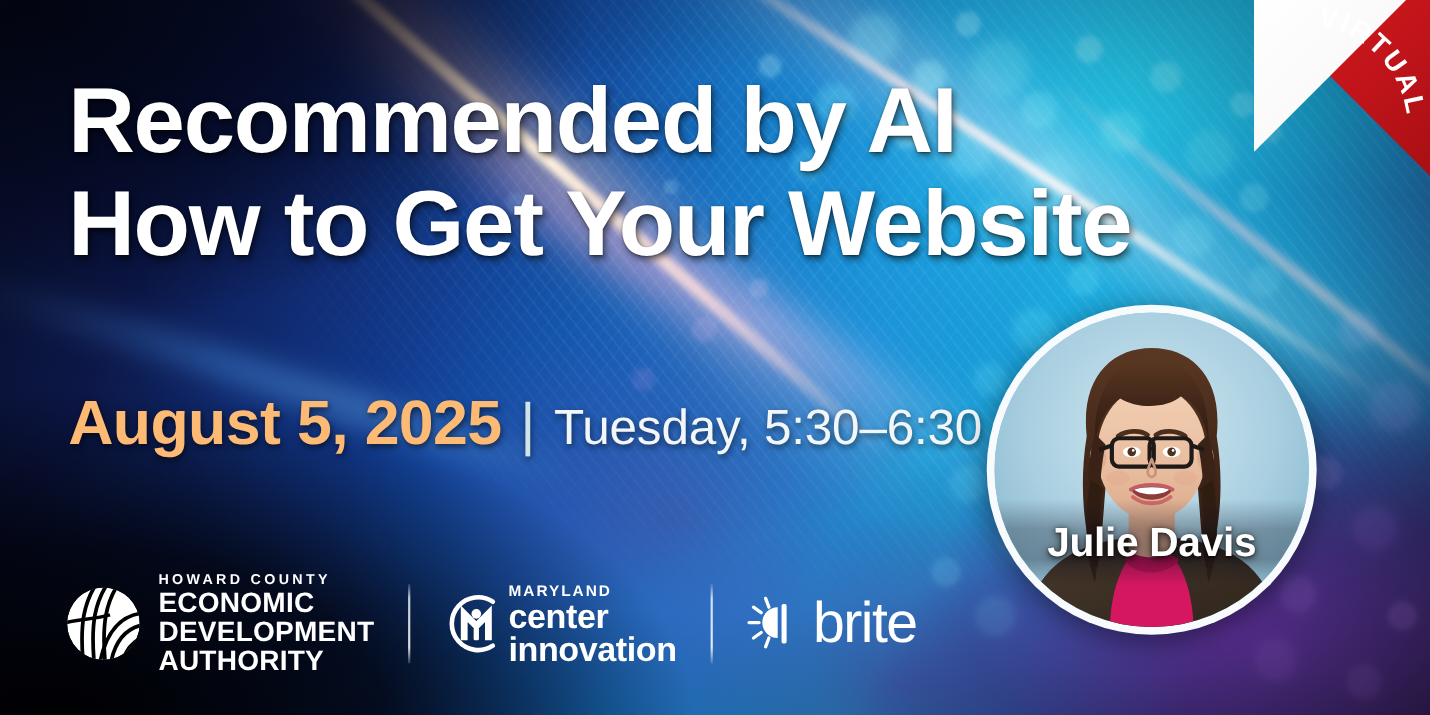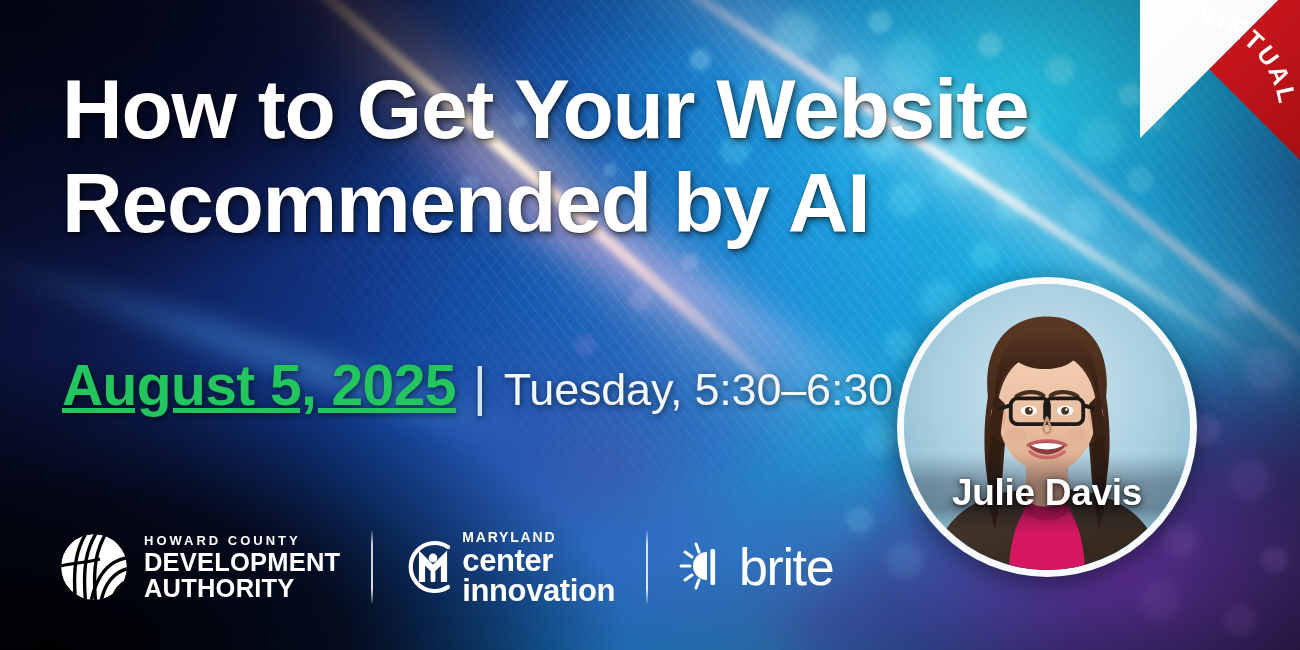--- a/index.html
+++ b/index.html
@@ -174,24 +174,23 @@
   .date-row {
     position:absolute;
     left:62px; top:352px;
     display:flex;
     align-items:baseline;
     white-space:nowrap;
   }
   .date-main {
     font-size:57px;
     font-weight:bold;
-    color:#22c55e;
+    color:#fdba74;
     letter-spacing:-0.6px;
     text-shadow:1px 2px 6px rgba(0,0,0,0.55);
-    text-decoration:underline;
   }
   .date-sep {
     font-size:53px;
     font-weight:300;
     color:#cfe3ea;
     margin:0 17px;
     text-shadow:1px 2px 6px rgba(0,0,0,0.5);
   }
   .date-time {
     font-size:45px;
@@ -387,22 +386,22 @@
       <div class="bokeh" style="left: 602px; top: 162px; width: 16px; height: 16px; background: radial-gradient(circle, rgb(176, 220, 255) 0%, rgb(176, 220, 255) 52%, rgba(0, 0, 0, 0) 72%); opacity: 0.18; filter: blur(1.3px);"></div>
       <div class="bokeh" style="left: 1170px; top: 25px; width: 20px; height: 20px; background: radial-gradient(circle, rgb(255, 255, 255) 0%, rgb(255, 255, 255) 52%, rgba(0, 0, 0, 0) 72%); opacity: 0.14; filter: blur(1.6px);"></div>
       <div class="bokeh" style="left: 1143px; top: 108px; width: 24px; height: 24px; background: radial-gradient(circle, rgb(207, 239, 255) 0%, rgb(207, 239, 255) 52%, rgba(0, 0, 0, 0) 72%); opacity: 0.16; filter: blur(1.9px);"></div>
     </div>
 
   <div class="bg-layer bg-darkTL"></div>
   <div class="bg-layer bg-darkBL"></div>
   <div class="bg-layer bg-vignette"></div>
 
   <div class="title-block">
+    <div class="title-line">Recommended by AI</div>
     <div class="title-line">How to Get Your Website</div>
-    <div class="title-line">Recommended by AI</div>
   </div>
 
   <div class="date-row">
     <span class="date-main">August 5, 2025</span>
     <span class="date-sep">|</span>
     <span class="date-time">Tuesday, 5:30–6:30 p.m.</span>
   </div>
 
   <div class="logo-bar">
 
@@ -423,20 +422,21 @@
           <g fill="none" stroke="#000000" stroke-width="3.4">
             <path d="M 76 24 C 52 24, 36 38, 30 74"></path>
             <path d="M 80 34 C 58 34, 44 46, 40 74"></path>
             <path d="M 84 44 C 66 44, 54 54, 50 74"></path>
           </g>
           <path d="M -4 34 C 10 30, 26 30, 40 26" fill="none" stroke="#000000" stroke-width="3.2"></path>
         </g>
       </svg>
       <div class="eda-text">
         <div class="eda-kicker">HOWARD COUNTY</div>
+        <div class="eda-name">ECONOMIC</div>
         <div class="eda-name">DEVELOPMENT</div>
         <div class="eda-name">AUTHORITY</div>
       </div>
     </div>
 
     <div class="logo-divider"></div>
 
     <div class="logo-unit">
       <svg class="mic-mark" viewBox="0 0 58 58">
         <path d="M 44 9 A 24 24 0 1 0 44 49" fill="none" stroke="#ffffff" stroke-width="4.2" stroke-linecap="round"></path>

